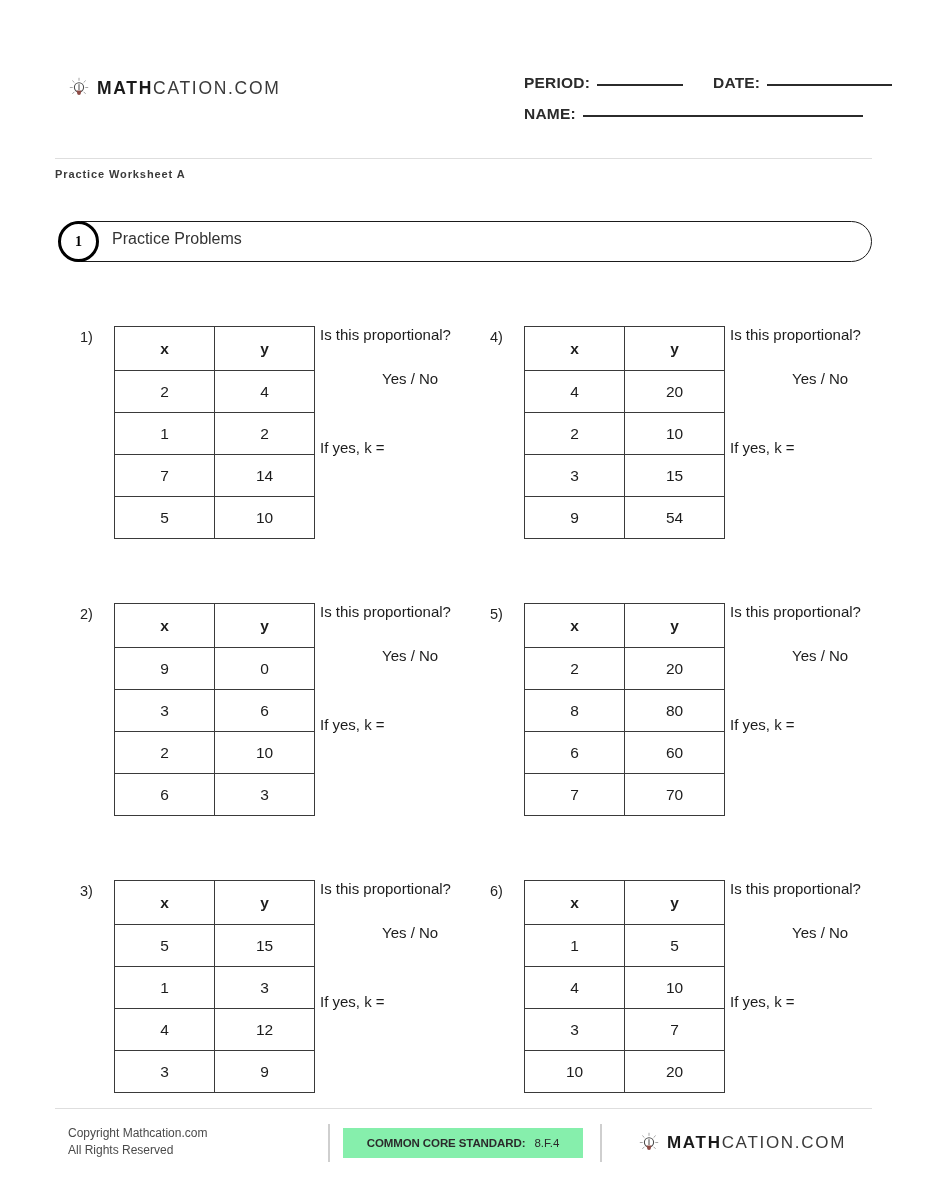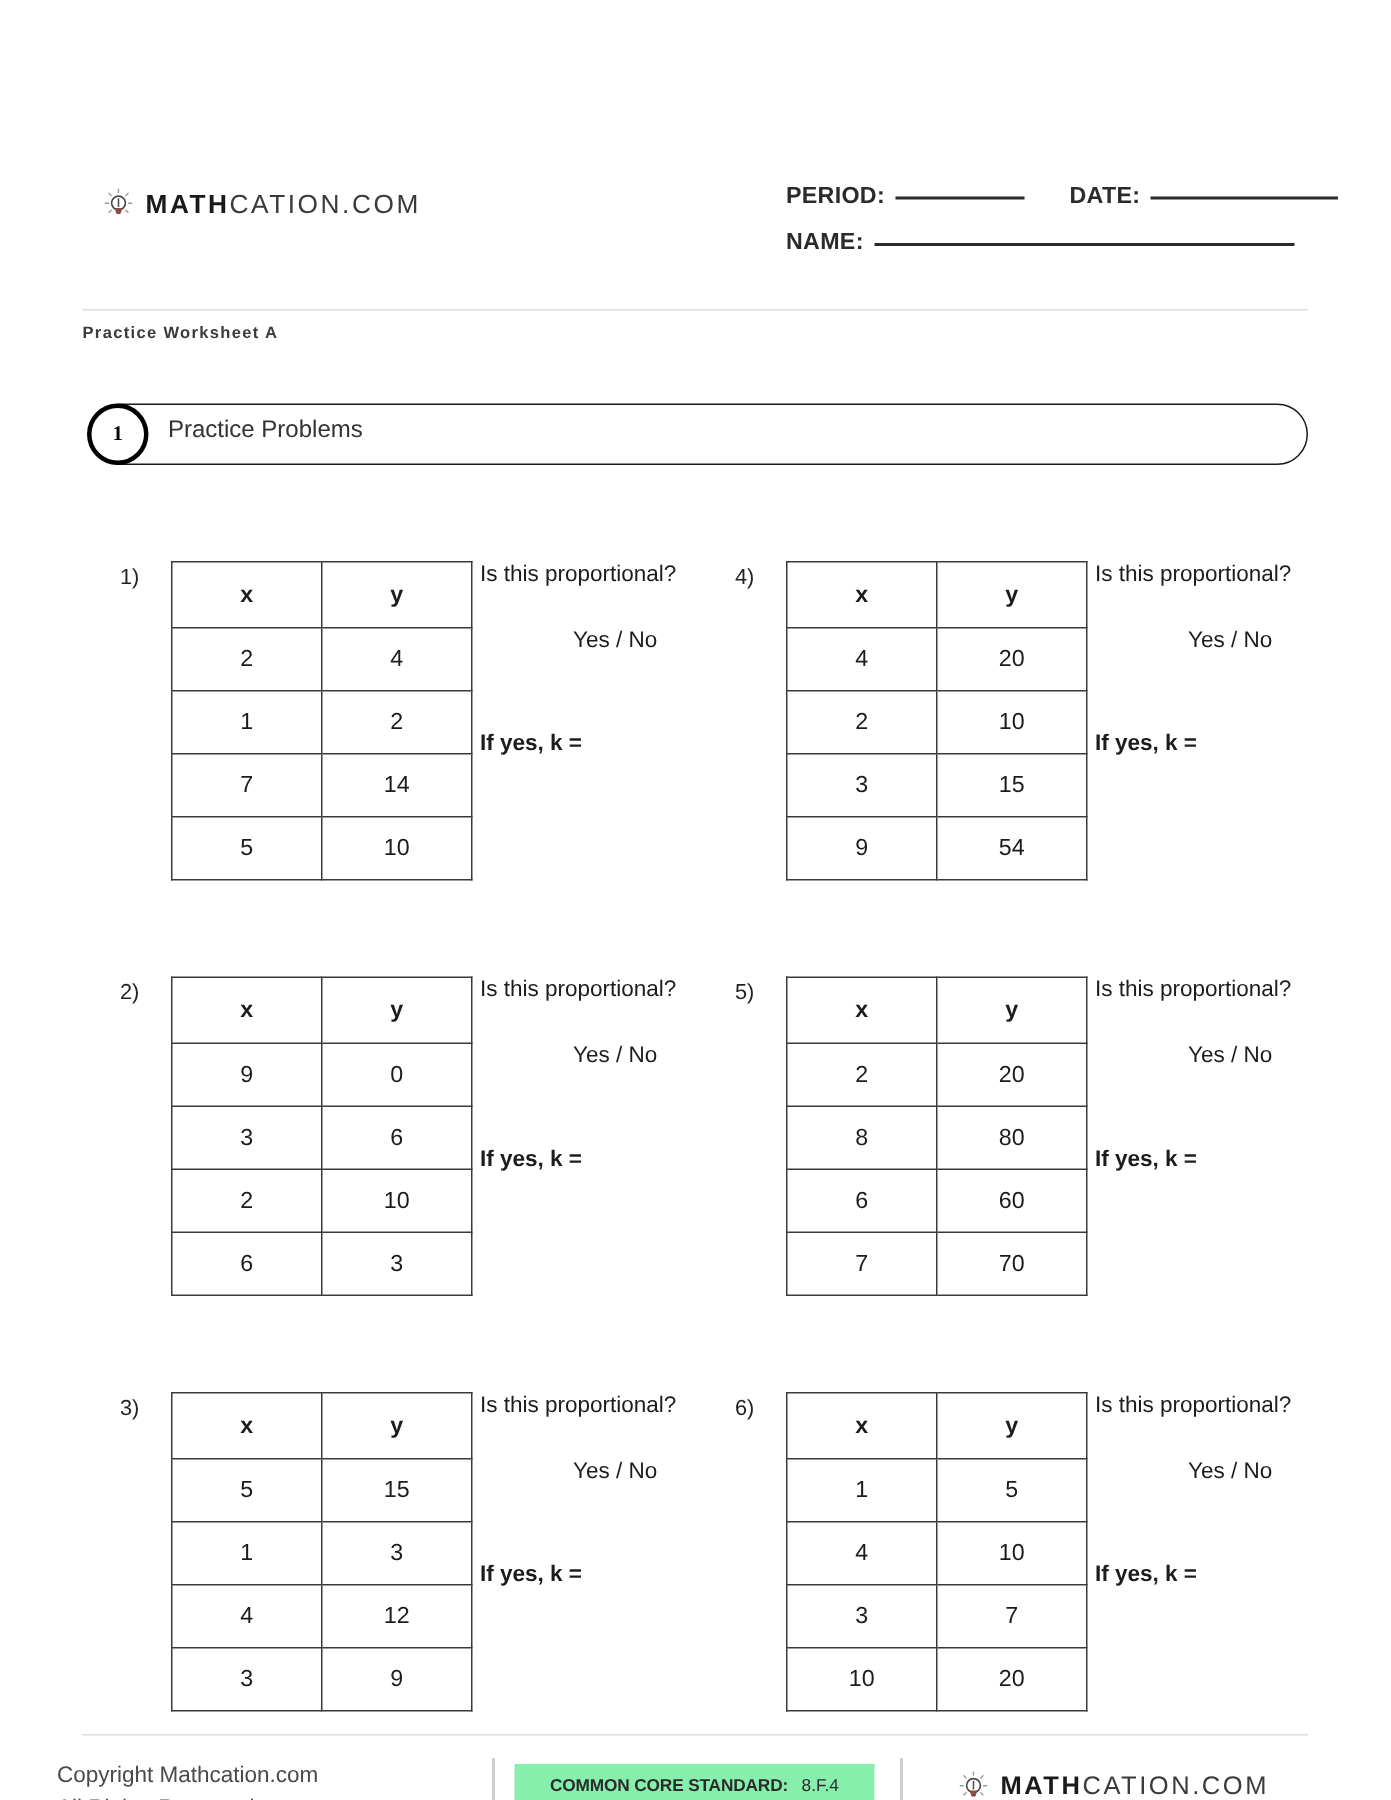--- a/index.html
+++ b/index.html
@@ -13,21 +13,20 @@
     position: relative;
     font-family: "Liberation Sans", sans-serif;
     color: #2c2c2c;
     overflow: hidden;
   }
   .page {
     position: relative;
     width: 927px;
     height: 972px;
     box-sizing: border-box;
-    margin-top: 48px;
   }
 
   
   .header {
     position: absolute;
     top: 40px;
     left: 0;
     width: 927px;
     height: 70px;
   }
@@ -231,37 +230,36 @@
     color: #1c1c1c;
     margin-top: 27px;
     margin-left: 62px;
     white-space: nowrap;
   }
   .q-k {
     font-size: 15px;
     color: #1c1c1c;
     margin-top: 52px;
     white-space: nowrap;
-    font-weight: bold;
   }
 
   
   .footer-divider {
     position: absolute;
     left: 55px;
     top: 1108px;
     width: 817px;
     height: 1px;
     background: #dedede;
   }
   .copyright {
     position: absolute;
-    left: 38px;
+    left: 68px;
     top: 1125px;
-    font-size: 15px;
+    font-size: 12px;
     line-height: 1.45;
     color: #4a4a4a;
   }
   .vdiv {
     position: absolute;
     top: 1124px;
     width: 1.5px;
     height: 38px;
     background: #cfcfcf;
   }

